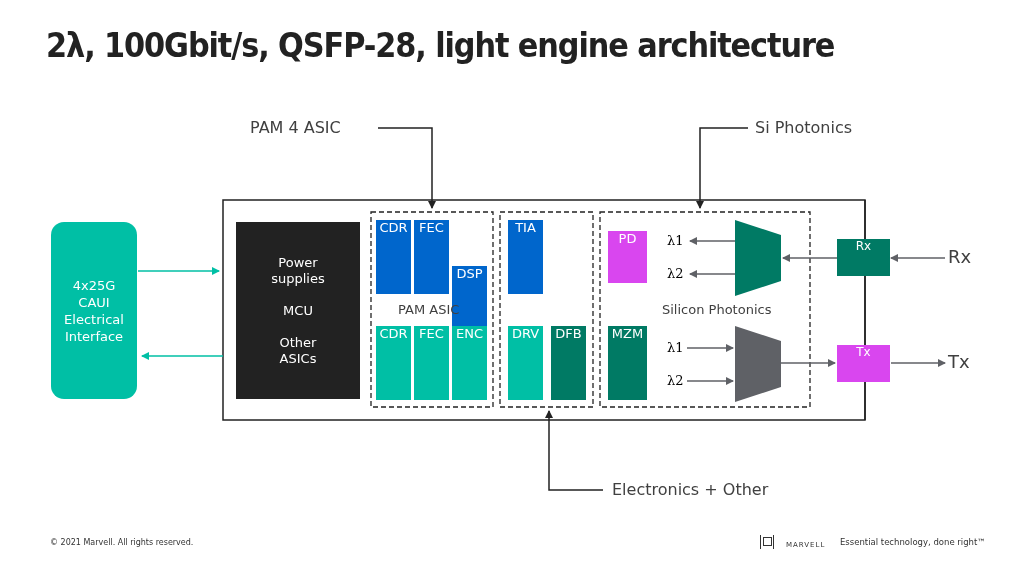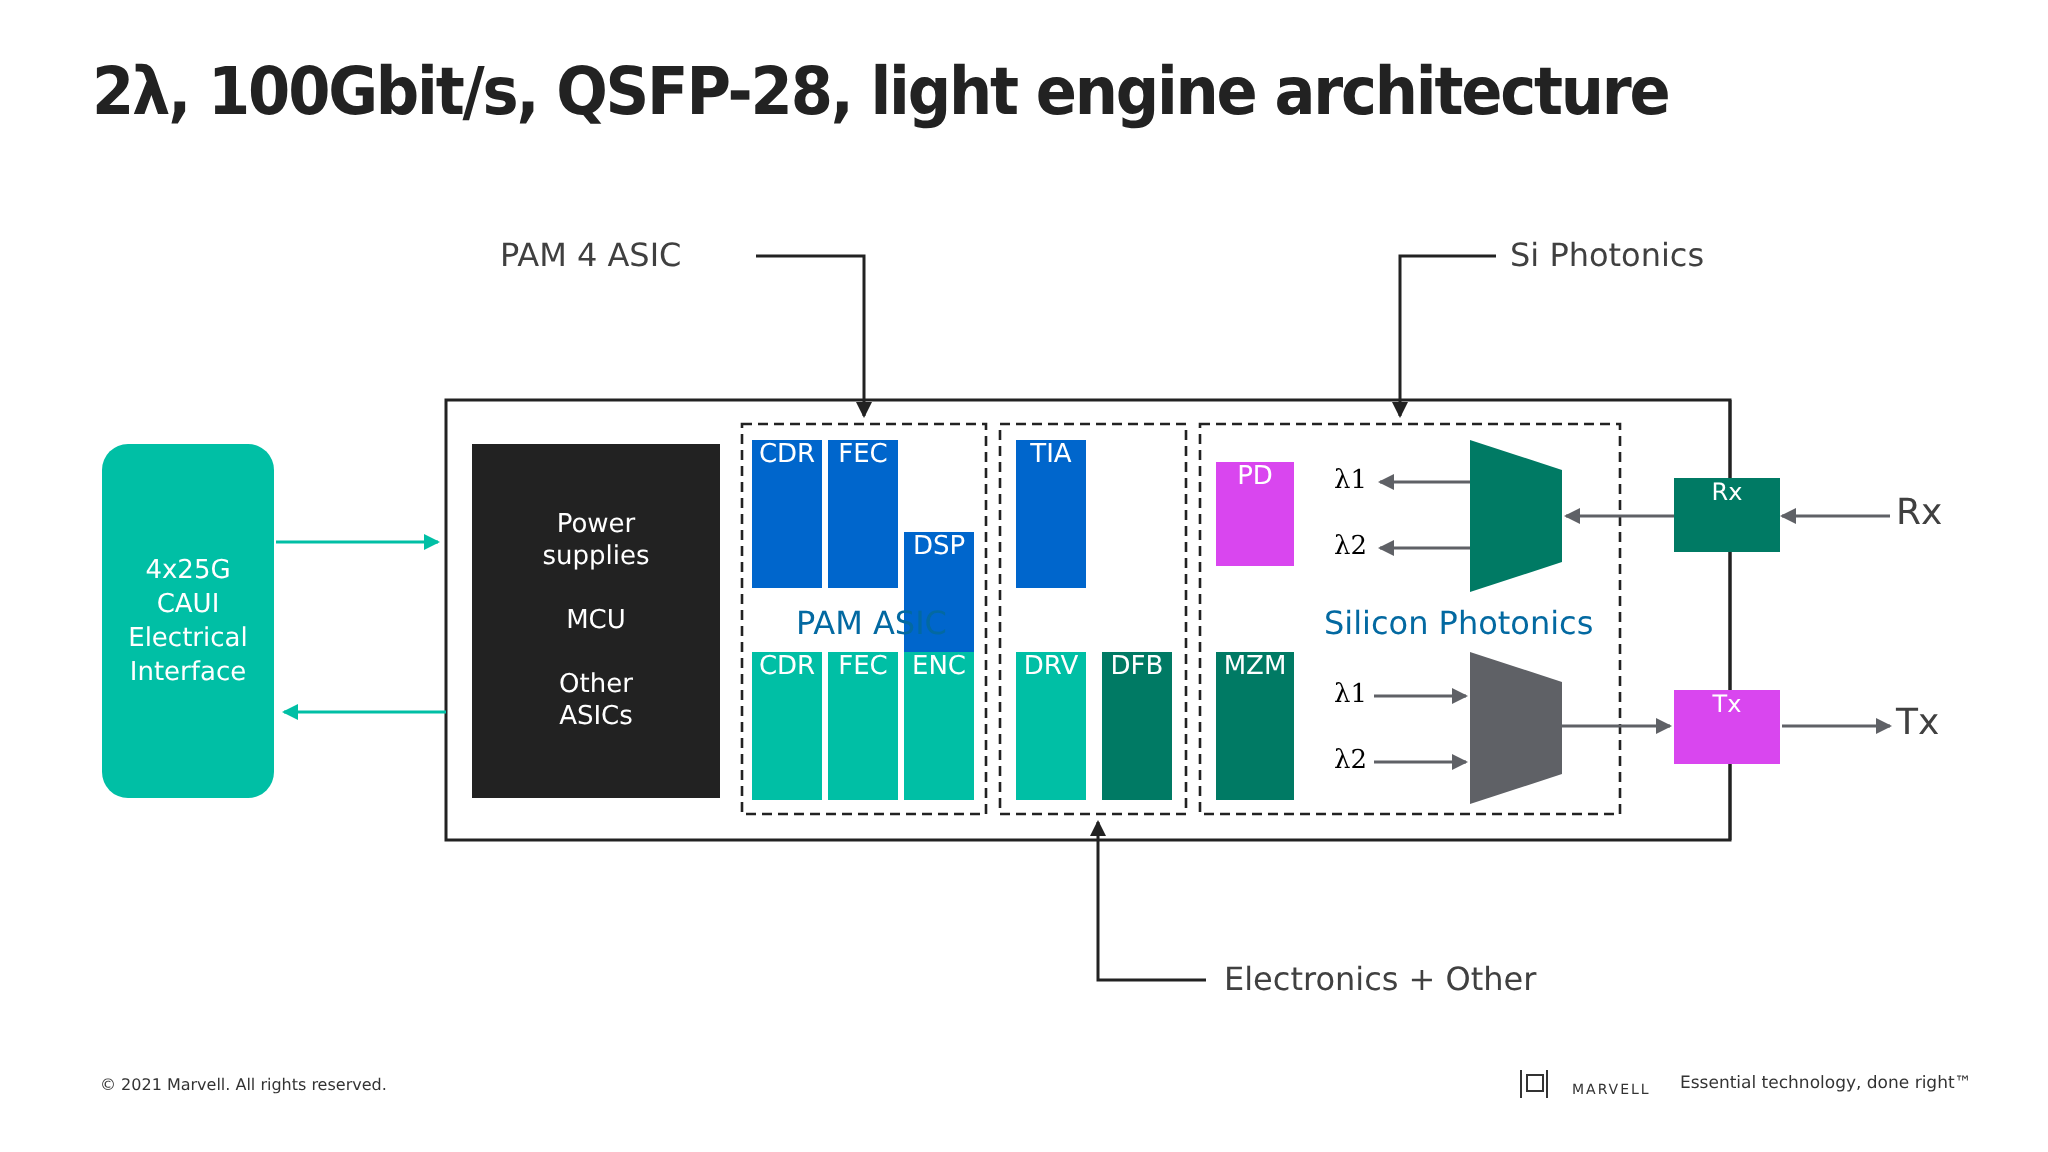--- a/index.html
+++ b/index.html
@@ -17,21 +17,21 @@
   .callout { font-size: 16px; color: #404040; white-space: nowrap; }
   .block {
     position: absolute; display: flex; justify-content: center;
     color: #ffffff; font-size: 13px; text-align: center; box-sizing: border-box;
   }
   .blue { background: #0066cc; }
   .teal { background: #00bfa5; }
   .dteal { background: #007a64; }
   .grey { background: #d946ef; }
   .black { background: #222222; }
-  .label-dark { color: #0369a1; font-size: 16px; position: absolute; white-space: nowrap; }
+  .label-dark { color: #404040; font-size: 13px; position: absolute; white-space: nowrap; }
   .lam { color: #000000; font-size: 13px; position: absolute; font-family: "DejaVu Serif", serif; }
   .footer-left { left: 50px; top: 538px; font-size: 8px; color: #333; }
   .footer-right { left: 840px; top: 537px; font-size: 8.5px; color: #333; white-space: nowrap; }
   .logo { left: 760px; top: 535px; display: flex; align-items: flex-end; gap: 12px; }
   .logo-box { width: 14px; height: 14px; border-left: 1.5px solid #333; border-right: 1.5px solid #333; position: relative; box-sizing: border-box; }
   .logo-box::before { content: ""; position: absolute; left: 2px; top: 2px; width: 7px; height: 7px; border: 1px solid #333; }
   .logo-text { font-size: 7px; letter-spacing: 1px; color: #333; }
   svg.overlay { position: absolute; left: 0; top: 0; }
 </style>
 </head>

